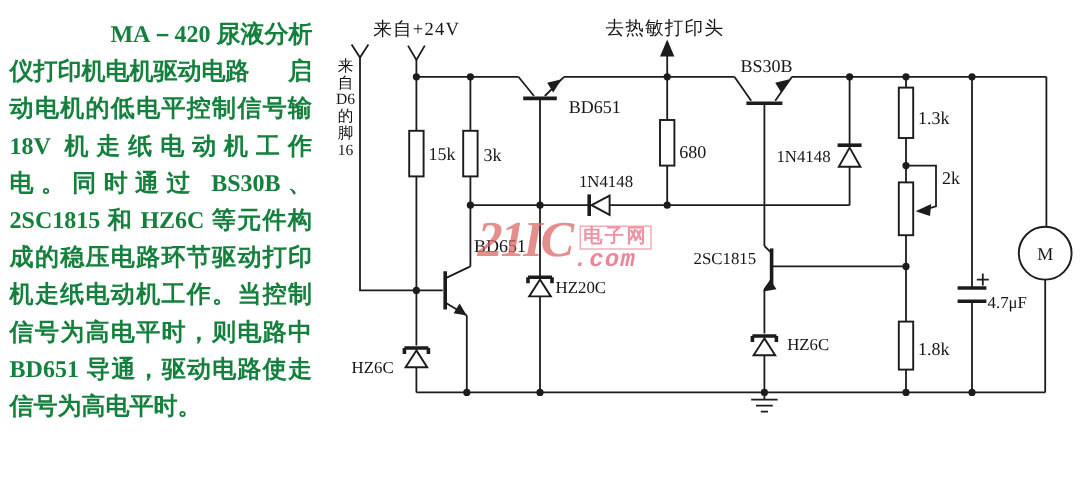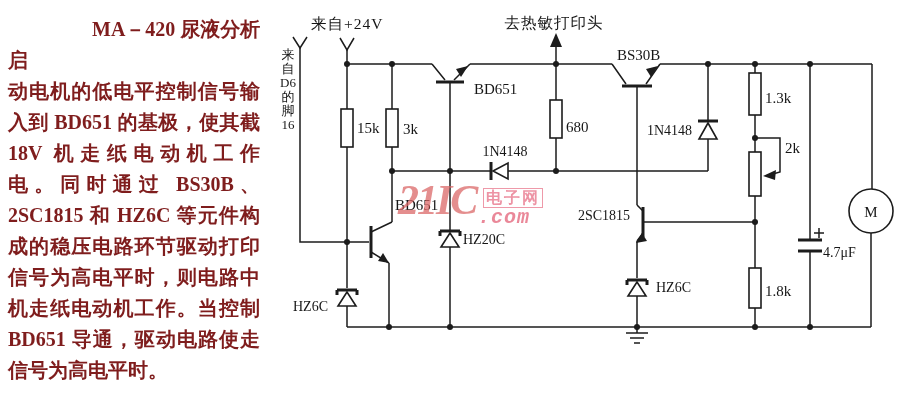--- a/index.html
+++ b/index.html
@@ -1,19 +1,19 @@
 <!DOCTYPE html>
 <html><head>
 <meta charset="utf-8">
 <style>
   html,body{margin:0;padding:0;background:#ffffff;}
   #page{position:relative;width:901px;height:417px;background:#fff;overflow:hidden;
         font-family:"Liberation Serif","DejaVu Serif",serif;}
   
-  .panel{position:absolute;left:8px;top:14px;width:252px;color:#7f1d1d;
+  .panel{position:absolute;left:8px;top:14px;width:252px;color:#15803d;
          font-size:20px;line-height:31px;font-weight:600;}
   .p-line{white-space:nowrap;text-align:justify;text-align-last:justify;}
   .p-title1{padding-left:84px;font-weight:800;}
   .p-title2{display:flex;justify-content:space-between;font-weight:800;}
   .p-title2 .tail{font-weight:600;}
   .p-last{text-align-last:left;}
   
   svg{position:absolute;left:0;top:0;}
   .wire{stroke:#1c1c1c;stroke-width:1.5;fill:none;}
   .bar{stroke:#1c1c1c;stroke-width:3;fill:none;}
@@ -37,30 +37,30 @@
           font-family:Liberation Mono, monospace;}
 </style>
 </head>
 <body>
 
 <div id="page">
 
   <div class="panel">
     <div class="p-line p-title1">MA－420 尿液分析</div>
     <div class="p-title2">
+      <span>仪打印机电机驱动电路</span>
       <span class="tail">启</span>
     </div>
     <div class="p-line">动电机的低电平控制信号输</div>
-    <div class="p-line">入到 BD651 的基极，使其截</div>
     <div class="p-line">18V 机走纸电动机工作</div>
     <div class="p-line">电。同时通过 BS30B、</div>
     <div class="p-line">2SC1815 和 HZ6C 等元件构</div>
     <div class="p-line">成的稳压电路环节驱动打印</div>
+    <div class="p-line">机走纸电动机工作。当控制</div>
     <div class="p-line">信号为高电平时，则电路中</div>
-    <div class="p-line">机走纸电动机工作。当控制</div>
     <div class="p-line">BD651 导通，驱动电路使走</div>
     <div class="p-line p-last">信号为高电平时。</div>
   </div>
 
   <svg width="901" height="417" viewBox="0 0 901 417">
 
     <g class="wire">
 
       <path d="M347 50 V64 H432 M470 64 H612 M660 64 H872"></path>
 

